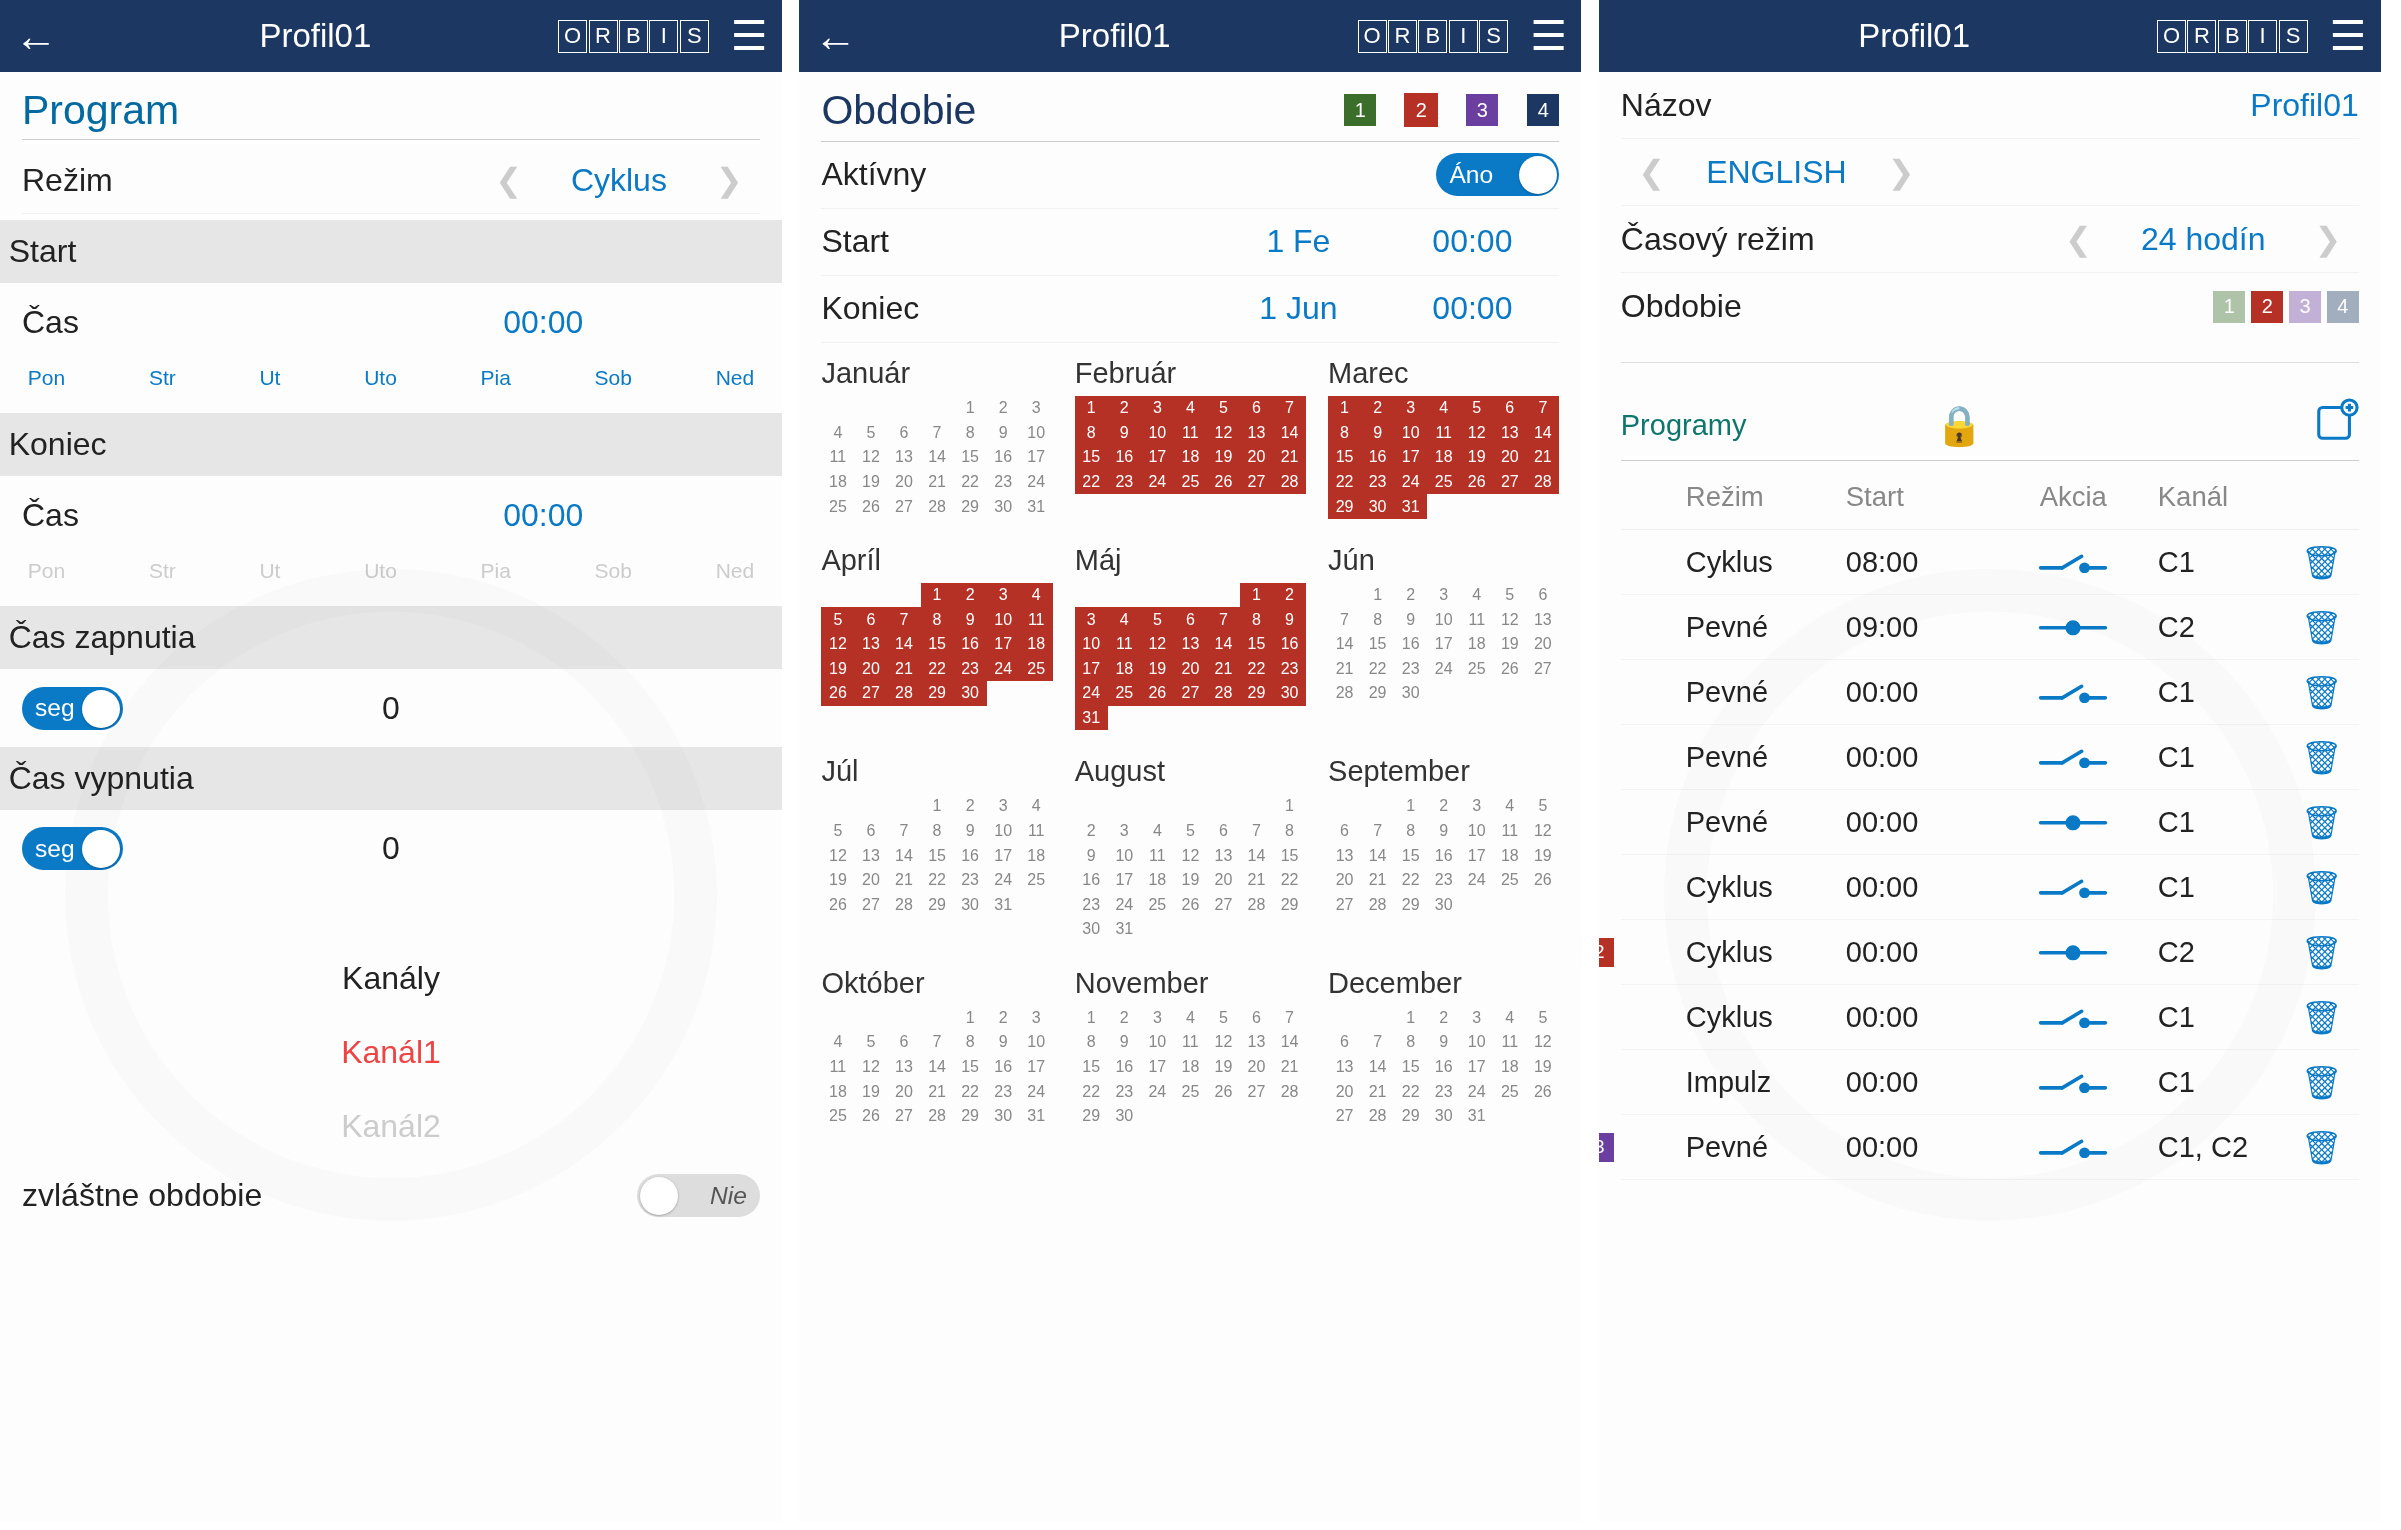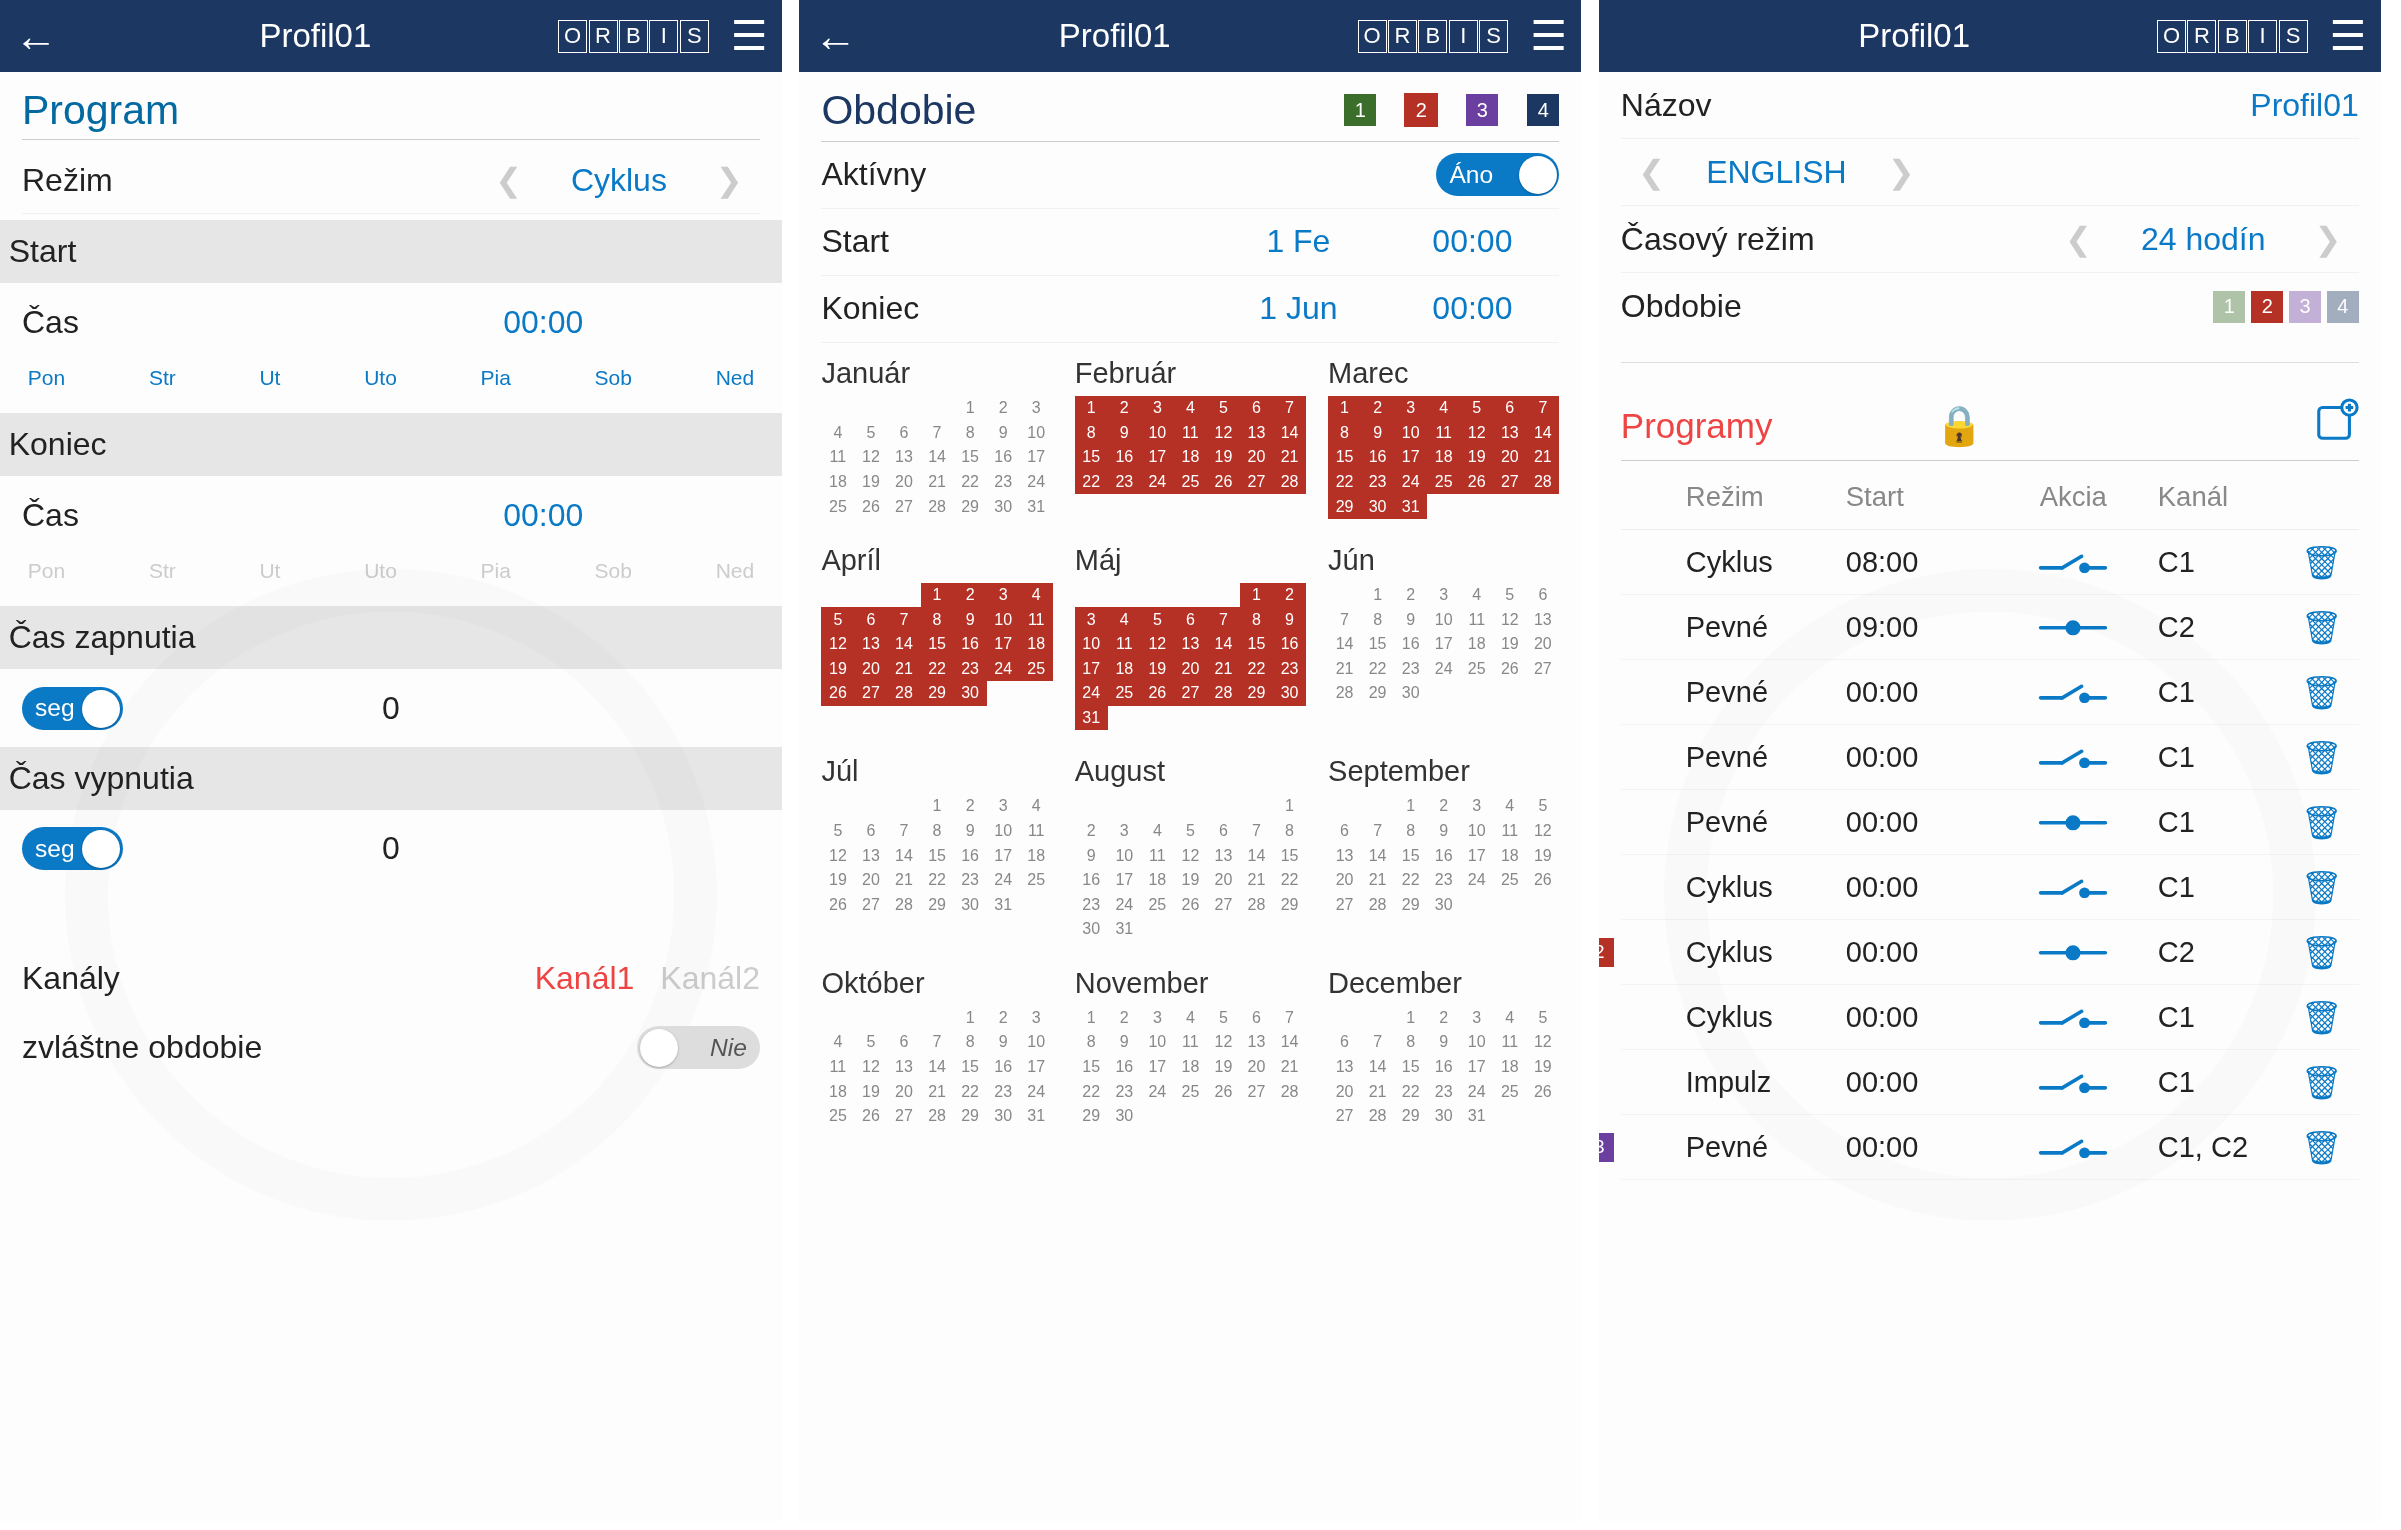--- a/index.html
+++ b/index.html
@@ -87,41 +87,41 @@
     top:2.9px; box-shadow:0 0.7px 2.2px rgba(0,0,0,.3);
   }
   .toggle.on .knob { right:2.9px;}
   .toggle.off .knob { left:2.9px;}
   .toggle .t-lbl {
     position:absolute; color:#fff; top:50%; transform:translateY(-50%);
     font-size:24.6px;
   }
   .toggle.on .t-lbl { left:13px;}
   .toggle.off .t-lbl { right:13px; color:#555;}
-  .chanrow { display:flex; align-items:center; gap:26px; padding:17.4px 0;}
+  .chanrow { display:flex; align-items:center; gap:37px; padding:17.4px 0;flex-direction:column;}
   .chanrow .lbl{ flex:1;}
   .chanrow .c1{ color:#ef4444; font-weight:400;}
   .chanrow .c2{ color:#ccc;}
   
   .period-badges { display:flex; gap:29px; margin-left:29px;}
   .pb { width:32px; height:32px; color:#fff; font-size:20px; display:flex;align-items:center;justify-content:center;}
   .pb.p1{background:#3b6d2b;} .pb.p2{background:#b53025;} .pb.p3{background:#6b3fa0;} .pb.p4{background:#1c3862;}
   .pb.muted{opacity:.4;}
   .pb.sel{outline:1.4px solid #b53025;}
   
   .calgrid { display:grid; grid-template-columns:repeat(3,1fr); gap:25px 22px; margin-top:14.5px;}
   .month .mname{ font-size:29px; color:#333; margin-bottom:5.8px;}
   .mdays { display:grid; grid-template-columns:repeat(7,1fr); gap:0;}
   .mdays span{
     height:24.6px; font-size:16px; color:#888; display:flex;align-items:center;justify-content:center;
   }
   .mdays span.hl { background:#b53025; color:#fff;}
   
   .prog-header { display:flex; align-items:center; gap:14.5px; border-bottom:1.4px solid #ccc; padding:13px 0 7.2px 0;}
-  .prog-header .ttl{ font-size:35px; color:#ef4444; font-weight:300; flex:1;}
+  .prog-header .ttl{ font-size:29px; color:#0f766e; font-weight:300; flex:1;}
   .lock, .addpg { color:#0a79c6; font-size:39px; cursor:pointer;}
   .tbl { margin-top:4.3px;}
   .thead,.trow{ display:grid; grid-template-columns: 43px 1.4fr 1.1fr 1.3fr 1.1fr 58px; align-items:center; min-height:65px;}
   .thead{ color:#888; font-size:27.5px; border-bottom:0.7px solid #eee;}
   .trow{ font-size:29px; border-bottom:0.7px solid #f3f3f3;}
   .trow .mode{ padding-left:22px;}
   .action-icon { display:flex; align-items:center; justify-content:center;}
   .action-icon svg{ width:72px;}
   .trash{ color:#0a79c6; font-size:33px; cursor:pointer;}
   .badge-sq{ width:29px;height:29px;color:#fff;font-size:19px;display:flex;align-items:center;justify-content:center; margin-left:-36px;}

